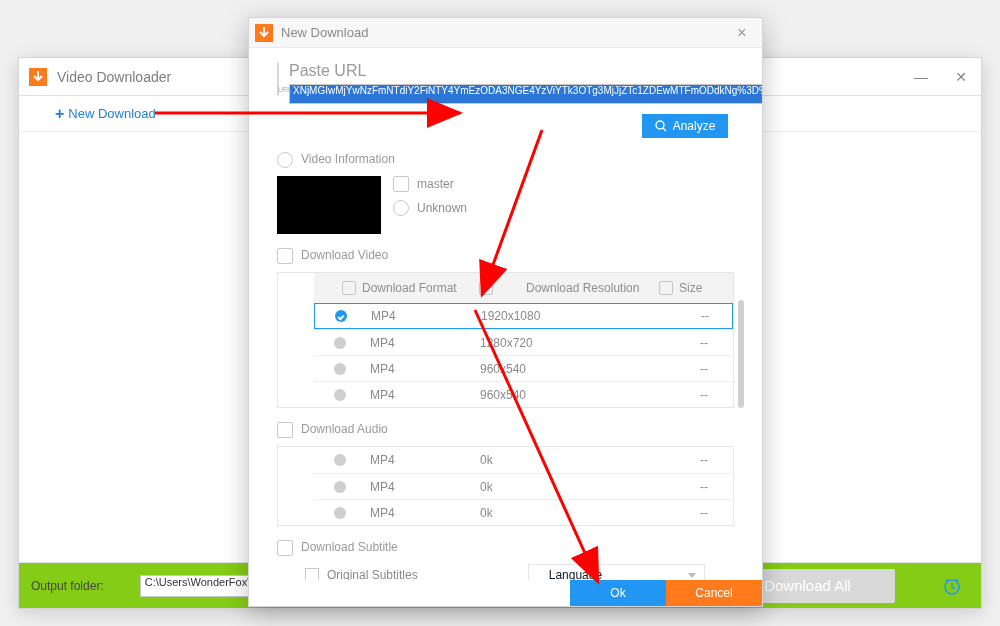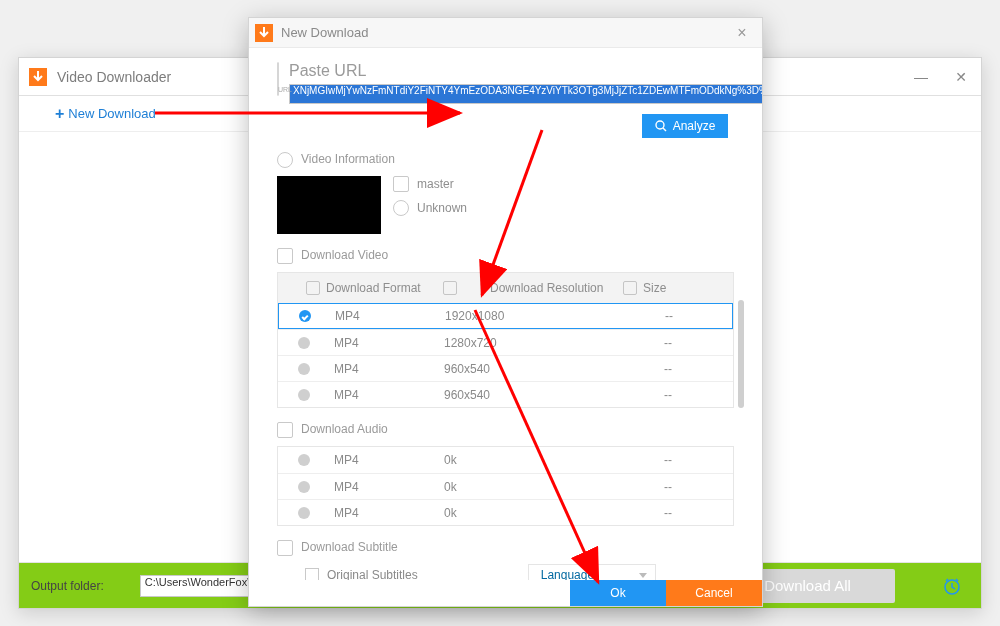--- a/index.html
+++ b/index.html
@@ -51,42 +51,42 @@
 .section-h .sicon { width: 16px; height: 16px; border: 1px solid #c9c9c9; border-radius: 50%; margin-right: 8px; }
 .section-h .sicon.sq { border-radius: 2px; }
 
 .info { display: flex; }
 .thumb { width: 104px; height: 58px; background: #000; }
 .meta { margin-left: 12px; }
 .metarow { display: flex; align-items: center; color: #8f8f8f; font-size: 12px; margin-bottom: 8px; }
 .metarow .mi { width: 16px; height: 16px; border: 1px solid #c9c9c9; border-radius: 2px; margin-right: 8px; }
 .metarow .mi.round { border-radius: 50%; }
 
-.tbl { border: 1px solid #e6e6e6; }
+.tbl { border: 1px solid #e6e6e6; padding-left: 36px; }
 .tbl-wrap { position: relative; }
 .tbl-scroll { position: absolute; right: -10px; top: 28px; bottom: 0; width: 6px; background: #cfcfcf; border-radius: 3px; }
 .tblhead { display: flex; align-items: center; height: 30px; background: #f3f3f3; font-size: 12px; color: #8e8e8e; }
 .tblhead .hic { width: 14px; height: 14px; border: 1px solid #c5c5c5; margin-right: 6px; border-radius: 2px; }
 .c1 { width: 165px; padding-left: 28px; display: flex; align-items: center; }
 .c2 { width: 180px; display: flex; align-items: flex-start; gap: 27px; }
 .c3 { flex: 1; display: flex; align-items: center; }
 .row { display: flex; align-items: center; height: 26px; font-size: 12px; color: #8a8a8a; border-top: 1px solid #eee; }
 .row:first-of-type { border-top: none; }
 .row .radio { width: 12px; height: 12px; border-radius: 50%; background: #cfcfcf; margin-left: 20px; margin-right: 24px; }
 .row.sel { border: 1px solid #2196f3; background: #fff; }
 .row.sel .radio { background: #2196f3; position: relative; }
 .row.sel .radio::after { content: ""; position: absolute; left: 3px; top: 5px; width: 4px; height: 2px; border-left: 2px solid #fff; border-bottom: 2px solid #fff; transform: rotate(-45deg); }
 .row .r1 { width: 110px; }
 .row .r2 { width: 180px; }
 .row .r3 { flex: 1; text-align: left; padding-left: 40px; }
 
 .subline { display: flex; align-items: center; padding-left: 28px; margin-top: 8px; }
 .chk { width: 14px; height: 14px; border: 1px solid #c9c9c9; margin-right: 8px; }
 .subline .txt { font-size: 12px; color: #8a8a8a; text-decoration: underline; }
-.langsel { margin-left: 110px; width: 128px; height: 22px; border: 1px solid #e5e5e5; font-size: 12px; color: #0369a1; display: flex; align-items: center; padding: 0 12px; position: relative; }
+.langsel { margin-left: 110px; width: 177px; height: 22px; border: 1px solid #e5e5e5; font-size: 12px; color: #0f172a; display: flex; align-items: center; padding: 0 20px; position: relative; }
 .langsel::after { content: ""; position: absolute; right: 8px; top: 8px; border-left: 4px solid transparent; border-right: 4px solid transparent; border-top: 5px solid #bbb; }
 
 .dfooter { height: 26px; display: flex; }
 .dfooter .spacer { flex: 1; }
 .dfooter .ok { width: 96px; background: #2196f3; color: #fff; font-size: 12px; display: flex; align-items: center; justify-content: center; }
 .dfooter .cancel { width: 96px; background: #ff7a1a; color: #fff; font-size: 12px; display: flex; align-items: center; justify-content: center; }
 
 .arrows { position: absolute; left: 0; top: 0; pointer-events: none; }
 </style>
 </head>

